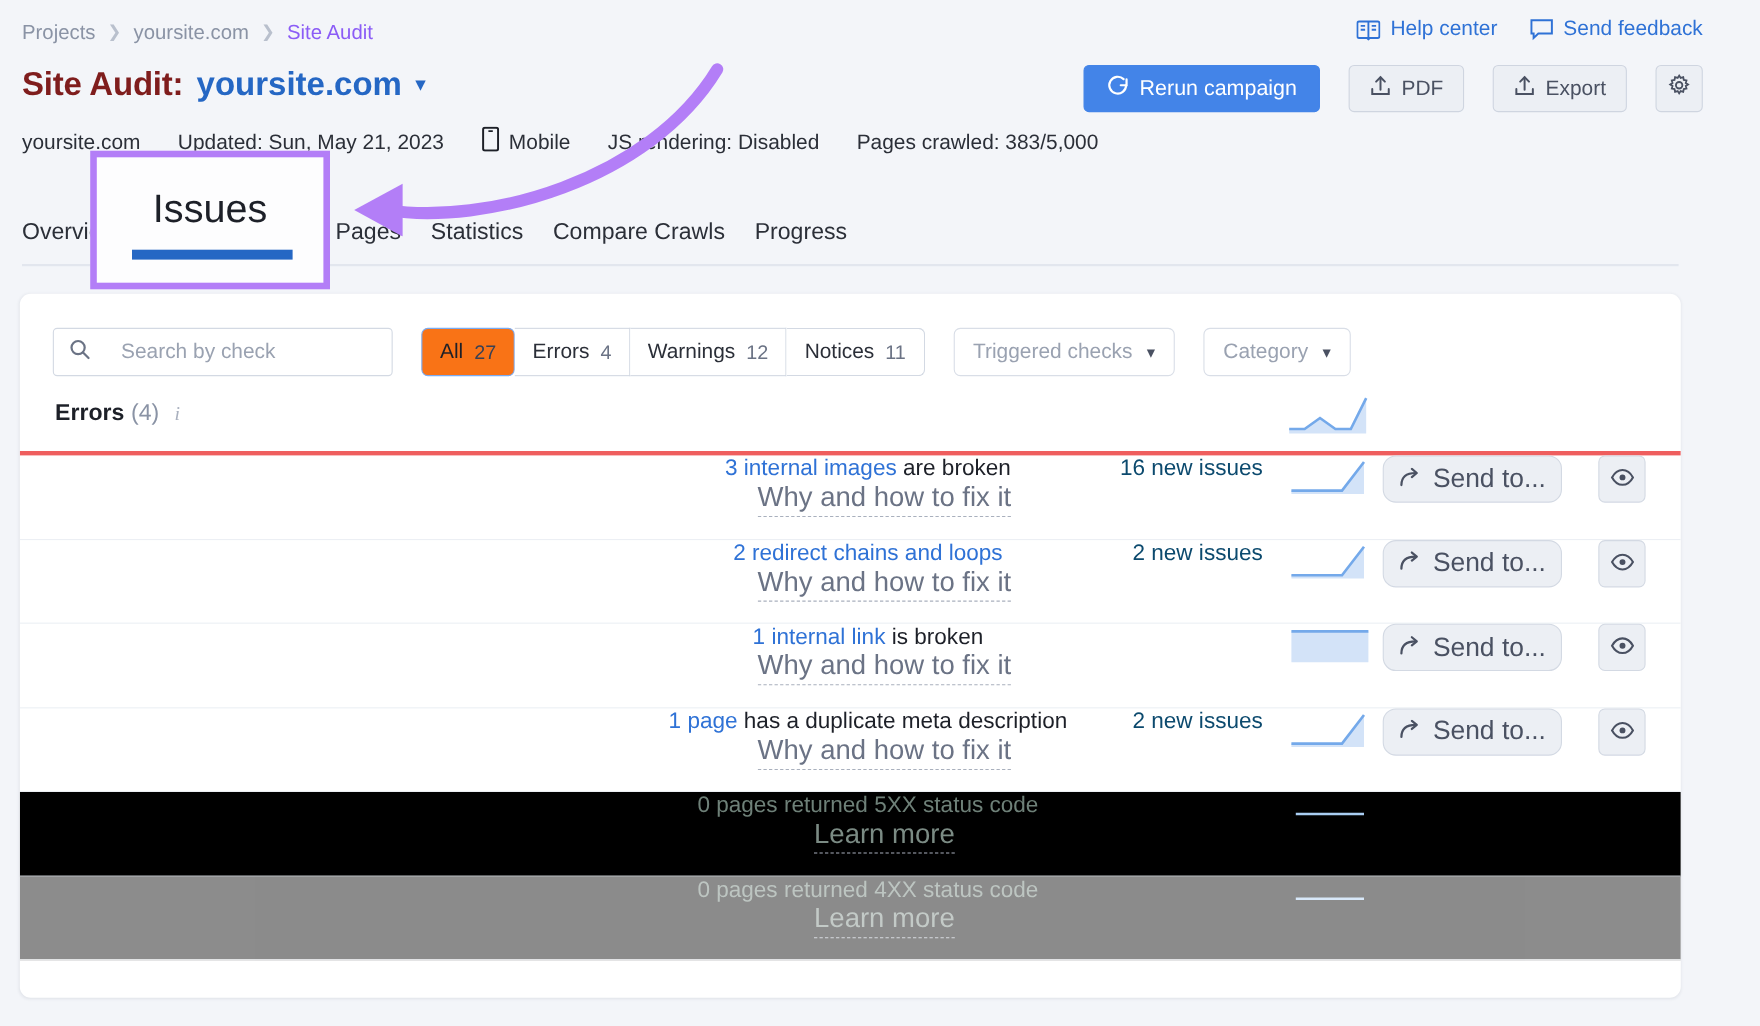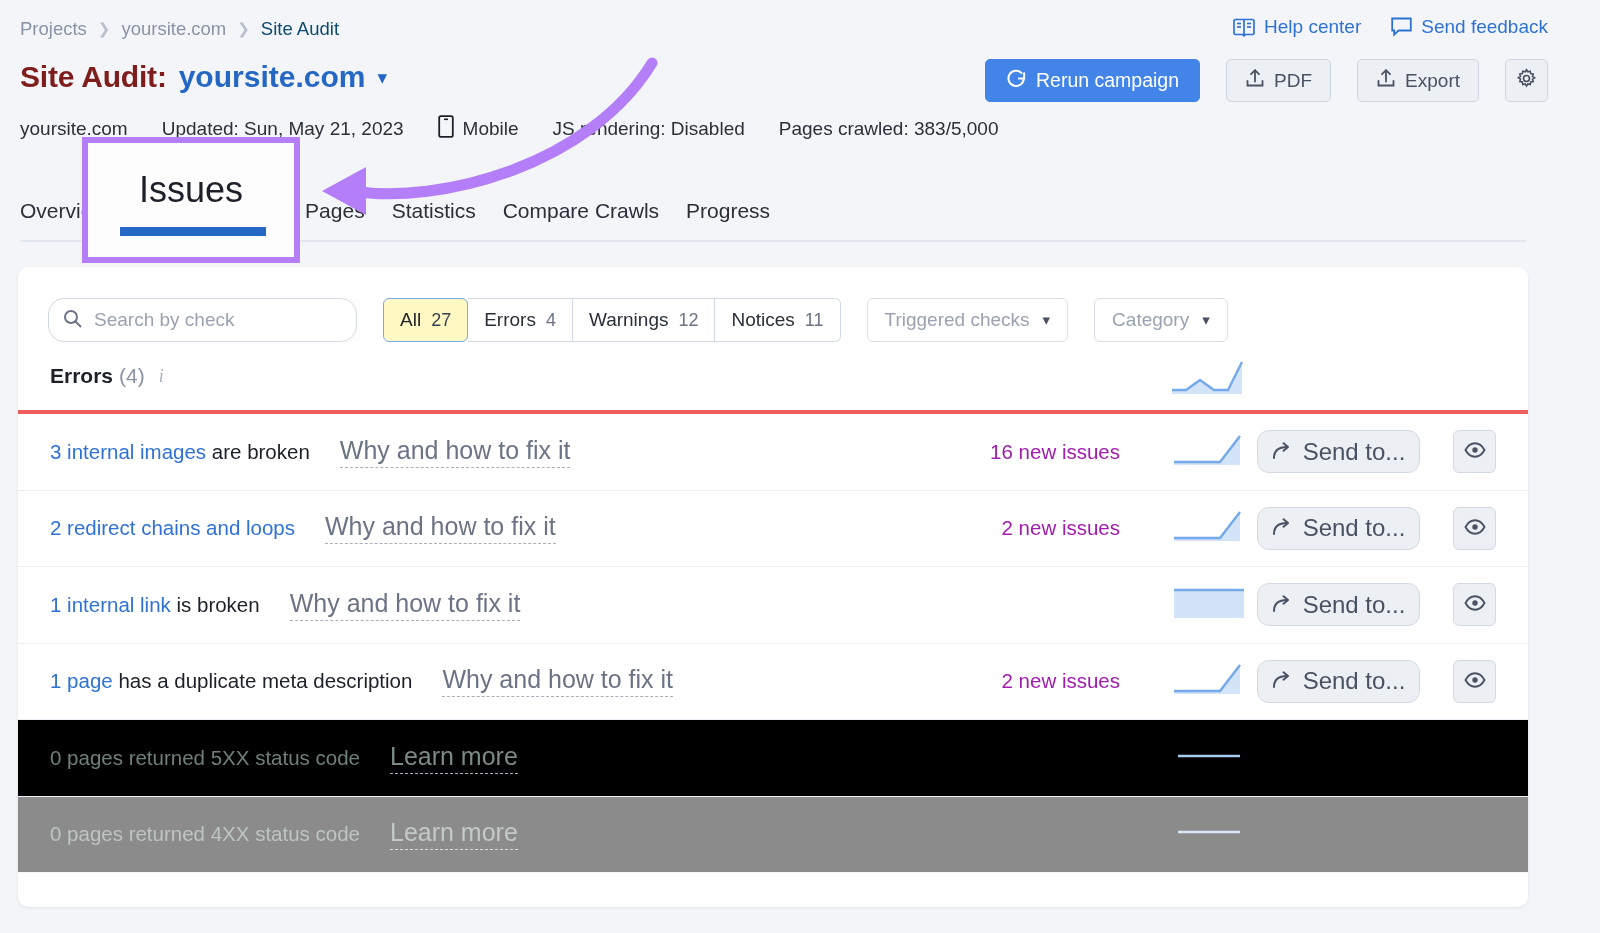--- a/index.html
+++ b/index.html
@@ -13,21 +13,21 @@
   }
   .page { position: relative; width: 1570px; height: 933px; }
 
   
   .breadcrumb {
     position: absolute; left: 20px; top: 18px;
     display: flex; align-items: center; gap: 11px;
     font-size: 18.5px; color: #8a93a5;
   }
   .breadcrumb .crumb { color: #8a93a5; cursor: pointer; }
-  .breadcrumb .crumb.current { color: #0c4a6e; }
+  .breadcrumb .crumb.current { color: #8b5cf6; }
   .breadcrumb .sep { color: #b9c0cd; font-size: 15px; }
 
   
   .toplinks {
     position: absolute; right: 22px; top: 16px;
     display: flex; align-items: center; gap: 30px;
     font-size: 19px; color: #2f72d6;
   }
   .toplinks a { display: flex; align-items: center; gap: 9px; cursor: pointer; color: #2f72d6; }
   .toplinks svg { display: block; }
@@ -89,41 +89,41 @@
     box-shadow: 0 1px 3px rgba(30,40,70,0.09);
     overflow: hidden;
   }
 
   
   .filterbar {
     display: flex; align-items: center; gap: 26px;
     padding: 31px 0 0 30px;
   }
   .search {
-    display: flex; align-items: center; gap: 12px;
+    display: flex; align-items: center; gap: 28px;
     width: 309px; height: 44px; border: 1px solid #d3d9e3;
-    border-radius: 16px; padding: 0 14px; background: #fff;
+    border-radius: 4px; padding: 0 14px; background: #fff;
   }
   .search input {
     border: 0; outline: 0; font-size: 19px; color: #2b2f38;
     font-family: "Liberation Sans", sans-serif; width: 100%; background: transparent;
   }
   .search input::placeholder { color: #9aa2b1; }
 
   .segmented { display: flex; align-items: center; height: 44px; }
   .seg {
     display: flex; align-items: center; gap: 10px;
     height: 44px; padding: 0 16px; font-size: 19px; color: #2b2f38;
     border: 1px solid #d3d9e3; border-left-width: 0; cursor: pointer; background:#fff;
   }
   .seg:first-child { border-left-width: 1px; border-radius: 6px 0 0 6px; }
   .seg:last-child { border-radius: 0 6px 6px 0; }
   .seg .cnt { color: #6b7385; font-size: 18px; }
   .seg.active {
-    background: #fef9c3; border-color: #7aaaf0; color: #1d2028;
+    background: #f97316; border-color: #7aaaf0; color: #1d2028;
     border-left-width: 1px; border-radius: 6px;
   }
   .seg.active .cnt { color: #3a4154; }
 
   .dropdown {
     display: flex; align-items: center; gap: 13px;
     height: 44px; padding: 0 17px; font-size: 19px; color: #9aa2b1;
     border: 1px solid #d9dee7; border-radius: 6px; cursor: pointer; background:#fff;
   }
   .dropdown .chev { color: #4a5162; font-size: 15px; }
@@ -140,29 +140,30 @@
     font-style: italic; font-family: "Liberation Serif", serif; cursor: pointer;
   }
   .sectionhead .spark { position: absolute; left: 1150px; top: 14px; }
   .redline { height: 4px; background: #ef5e5e; width: 100%; }
 
   
   .row {
     display: flex; align-items: center; height: 76.5px;
     border-bottom: 1px solid #eceff4; position: relative;
     padding-left: 32px;
+    flex-direction: column;
   }
   .row .title { font-size: 20.5px; color: #1d2028; white-space: nowrap; }
   .row .title .lnk { color: #2f72d6; cursor: pointer; }
   .row .fix {
     margin-left: 30px; font-size: 25px; color: #6b7385;
     border-bottom: 1px dashed #a9b0bd; padding-bottom: 2px; cursor: pointer; white-space: nowrap;
   }
   .row .newissues {
-    position: absolute; right: 408px; font-size: 20.5px; color: #a21caf; cursor: pointer;
+    position: absolute; right: 380px; font-size: 20.5px; color: #0c4a6e; cursor: pointer;
     white-space: nowrap;
   }
   .row .spark { position: absolute; left: 1152px; }
   .row .sendto {
     position: absolute; right: 108px;
     display: flex; align-items: center; gap: 10px; justify-content:center;
     width: 163px; height: 43px; border: 1px solid #d3d9e3; border-radius: 12px;
     background: #eceff4; font-size: 24px; color: #4a5162; cursor: pointer;
   }
   .row .eye {

